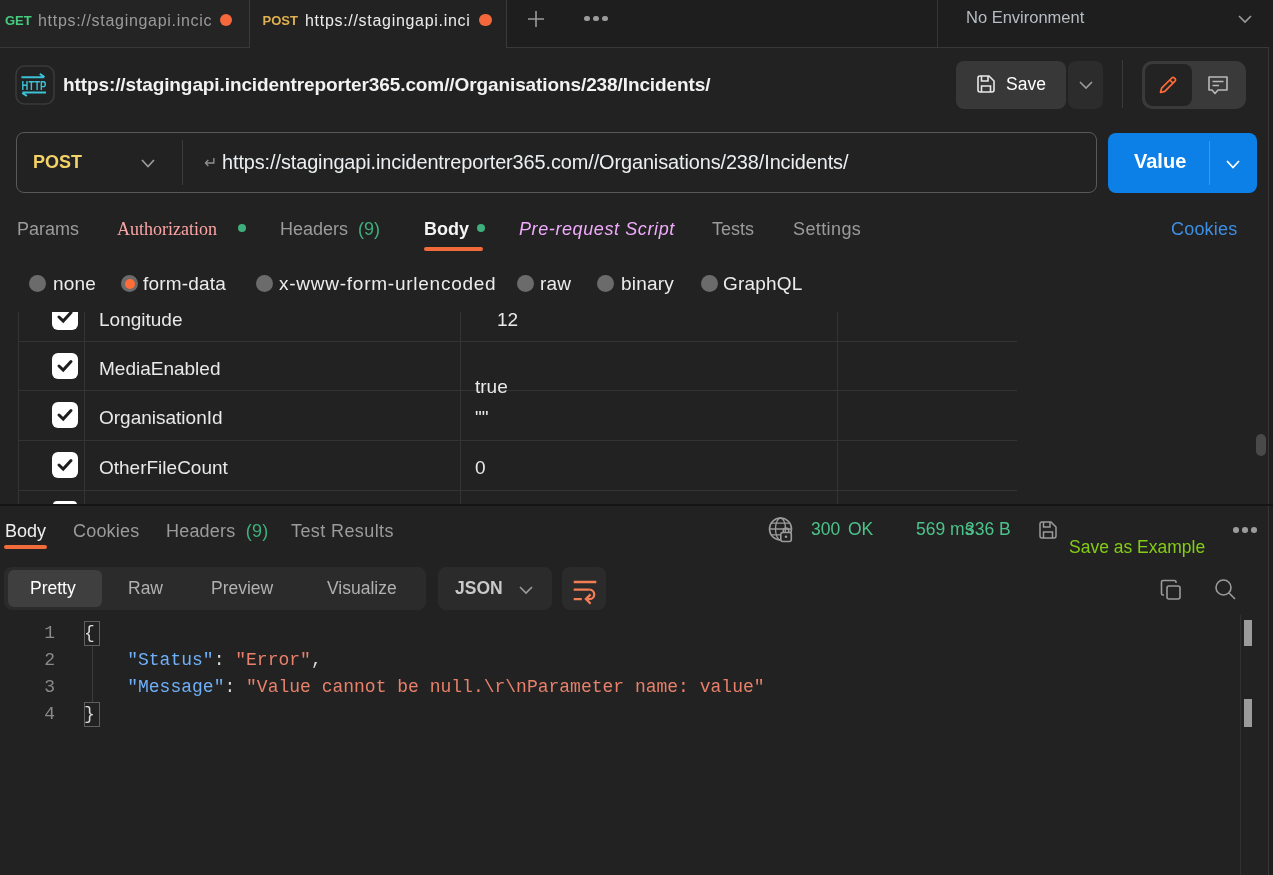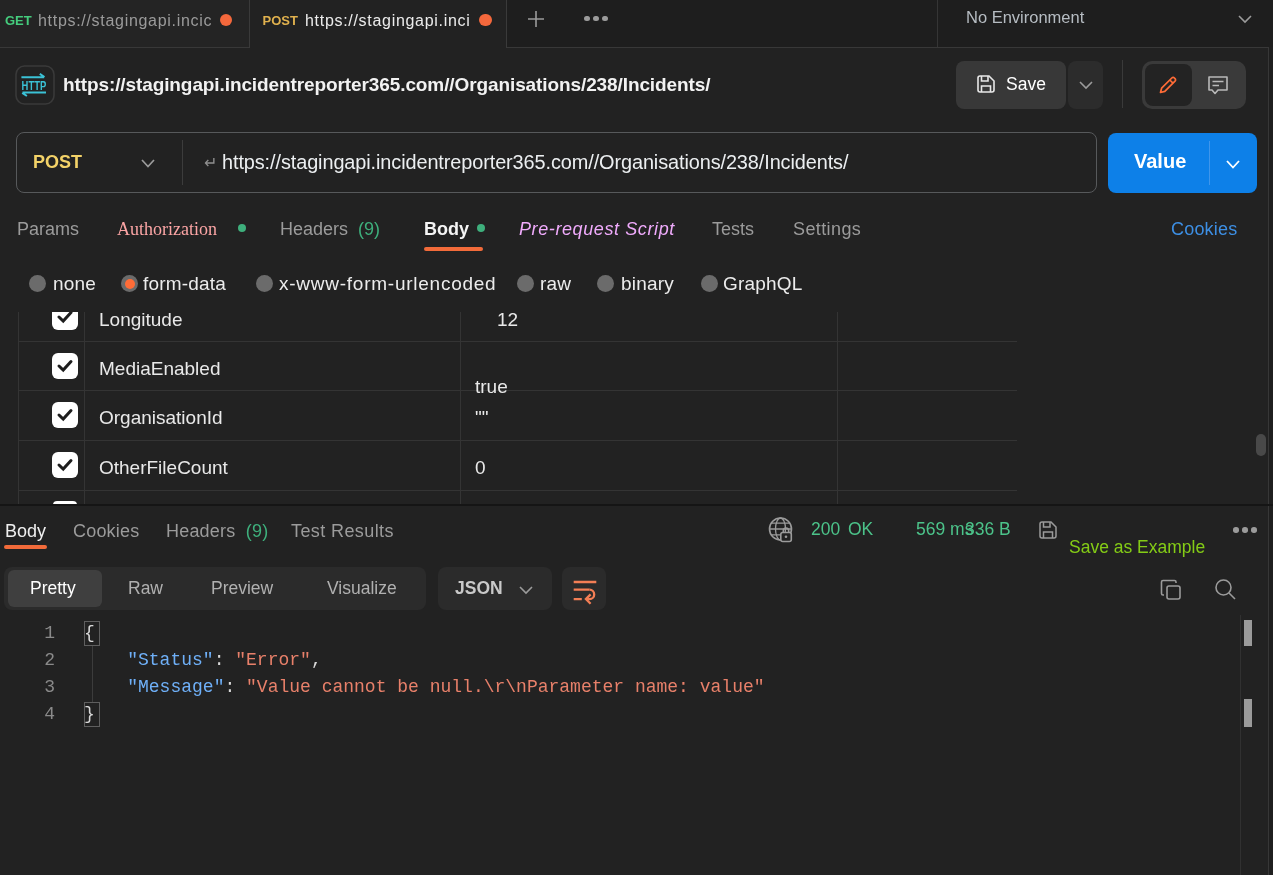--- a/index.html
+++ b/index.html
@@ -171,21 +171,21 @@
 <div class="abs" style="left:291px;top:521px;font-size:18px;color:#9b9b9b;letter-spacing:0.4px;">Test Results</div>
 
 <svg class="abs" style="left:767px;top:515px;" width="32" height="30" viewBox="0 0 32 30">
   <circle cx="13.5" cy="14" r="11" fill="none" stroke="#9b9b9b" stroke-width="1.6"></circle>
   <ellipse cx="13.5" cy="14" rx="5" ry="11" fill="none" stroke="#9b9b9b" stroke-width="1.3"></ellipse>
   <path d="M2.5 14 H24.5 M4.2 8.2 H22.8 M4.2 19.8 H13" stroke="#9b9b9b" stroke-width="1.3" fill="none"></path>
   <rect x="13.8" y="17.5" width="10.5" height="9" rx="2" fill="#222222" stroke="#9b9b9b" stroke-width="1.6"></rect>
   <path d="M16.3 17.5 V15.7 a2.7 2.7 0 0 1 5.4 0 V17.5" fill="none" stroke="#9b9b9b" stroke-width="1.6"></path>
   <circle cx="19" cy="21.8" r="1.3" fill="#9b9b9b"></circle>
 </svg>
-<div class="abs" style="left:811px;top:519px;font-size:17.5px;color:#4cc38a;">200</div>
+<div class="abs" style="left:811px;top:519px;font-size:17.5px;color:#4cc38a;">300</div>
 <div class="abs" style="left:848px;top:519px;font-size:17.5px;color:#4cc38a;">OK</div>
 <div class="abs" style="left:888px;top:519px;font-size:17.5px;color:#4cc38a;margin-left:28px;">569 ms</div>
 <div class="abs" style="left:965px;top:519px;font-size:17.5px;color:#4cc38a;">336 B</div>
 <svg class="abs" style="left:1037px;top:519px;" width="22" height="22" viewBox="0 0 22 22">
   <path d="M3 5 a2 2 0 0 1 2-2 H14 L19 8 V17 a2 2 0 0 1 -2 2 H5 a2 2 0 0 1 -2-2 Z" fill="none" stroke="#9b9b9b" stroke-width="1.5"></path>
   <path d="M6.5 3 V8 H13 V3" fill="none" stroke="#9b9b9b" stroke-width="1.5"></path>
   <path d="M6.5 19 V13 H15.5 V19" fill="none" stroke="#9b9b9b" stroke-width="1.5"></path>
 </svg>
 <div class="abs" style="left:1069px;top:537px;font-size:17.5px;color:#84cc16;">Save as Example</div>
 <div class="abs" style="left:1233px;top:527px;width:5.5px;height:5.5px;border-radius:50%;background:#9b9b9b;"></div>

